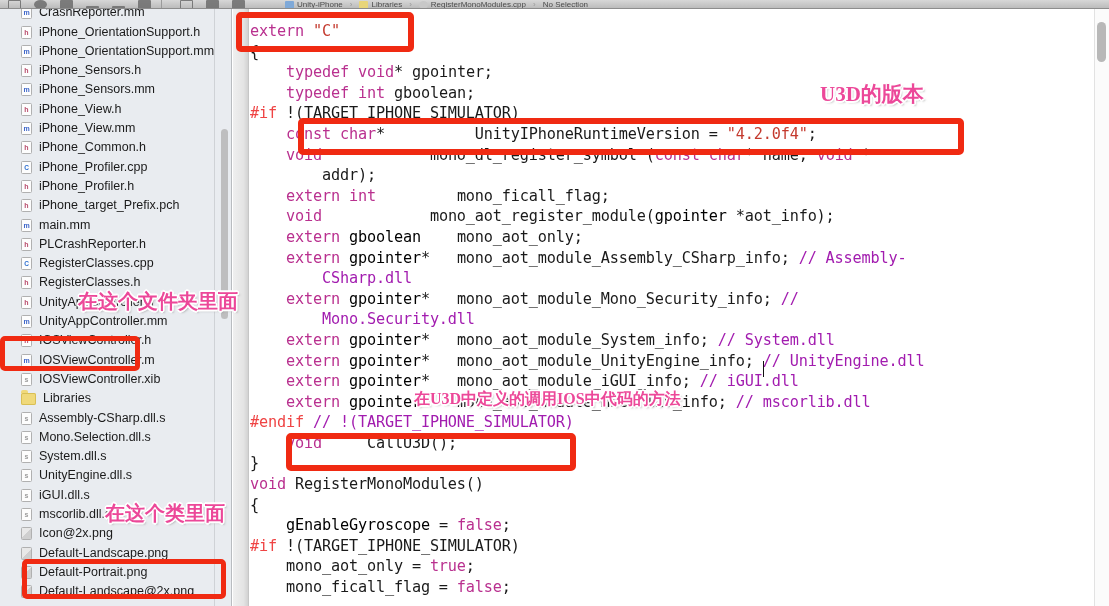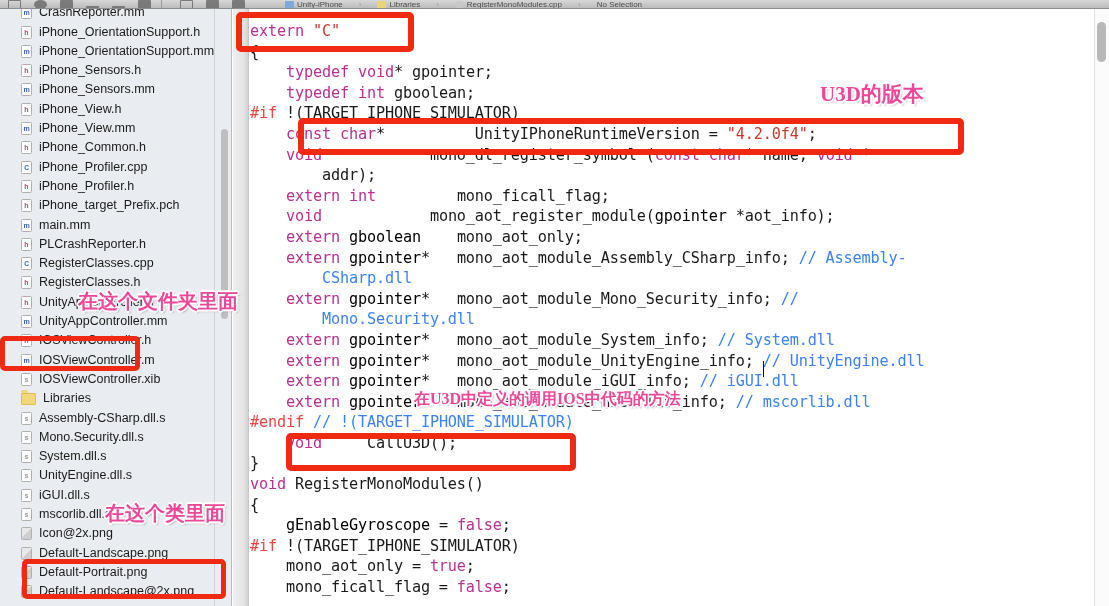--- a/index.html
+++ b/index.html
@@ -21,21 +21,21 @@
   .toolbar-inner {
     position: relative; width: 100%; height: 26px; top: -17px;
     display: flex; align-items: flex-end;
   }
   .tb-icons { display: flex; gap: 13px; padding-left: 8px; align-items: flex-end; }
   .tb-ic { width: 13px; height: 9px; background: #6c6c6c; opacity: .85; border-radius: 1px; }
   .tb-ic.sq  { background: none; box-shadow: inset 0 0 0 1px #6c6c6c; }
   .tb-ic.rnd { border-radius: 50%; }
   .tb-ic.dash{ height: 3px; }
   .tb-sep { width: 1px; height: 9px; background: #9b9b9b; margin: 0 10px; }
-  .crumbs { display: flex; align-items: flex-end; gap: 16px; margin-left: 40px; font-size: 8px; color: #4a4a4a; white-space: nowrap; }
+  .crumbs { display: flex; align-items: flex-end; gap: 7px; margin-left: 40px; font-size: 8px; color: #4a4a4a; white-space: nowrap; }
   .crumb { display: flex; align-items: flex-end; gap: 3px; }
   .crumb .cbx { width: 9px; height: 8px; border-radius: 1px; }
   .cbx.blue  { background: #7fa9d8; }
   .cbx.fold  { background: #e8d57a; }
   .cbx.file  { background: #c8c8c8; border-radius: 50%; }
   .csep { color: #9a9a9a; }
 
   
   .sidebar {
     position: absolute; top: 9px; left: 0; width: 232px; height: 597px;
@@ -95,21 +95,21 @@
     position: absolute; left: 17px; top: 0px; right: 16px;
     font-family: "DejaVu Sans Mono", "Liberation Mono", monospace;
     font-size: 15.2px; line-height: 20.6px;
     color: #1a1a1a; white-space: pre;
     letter-spacing: -0.15px;
   }
   .code .line { height: 20.6px; }
   .kw   { color: #b9308f; }
   .ty   { color: #000000; }
   .str  { color: #c43a2e; }
-  .cmt  { color: #3b82f6; }
+  .cmt  { color: #a21caf; }
   .pp   { color: #ef4444; }
   .id   { color: #1a1a1a; }
 
   .ed-scroll {
     position: absolute; right: 3px; top: 13px; width: 9px; height: 40px;
     background: #b8b8b8; border-radius: 5px;
   }
   .ed-track {
     position: absolute; right: 0; top: 0; width: 15px; height: 100%;
     background: #fbfbfb; border-left: 1px solid #e2e2e2;
@@ -267,21 +267,21 @@
         <div class="nav-row">
           <span class="ficon folder"></span>
           <span>Libraries</span>
         </div>
         <div class="nav-row">
           <span class="ficon s">s</span>
           <span>Assembly-CSharp.dll.s</span>
         </div>
         <div class="nav-row">
           <span class="ficon s">s</span>
-          <span>Mono.Security.dll.s</span>
+          <span>Mono.Selection.dll.s</span>
         </div>
         <div class="nav-row">
           <span class="ficon s">s</span>
           <span>System.dll.s</span>
         </div>
         <div class="nav-row">
           <span class="ficon s">s</span>
           <span>UnityEngine.dll.s</span>
         </div>
         <div class="nav-row">

